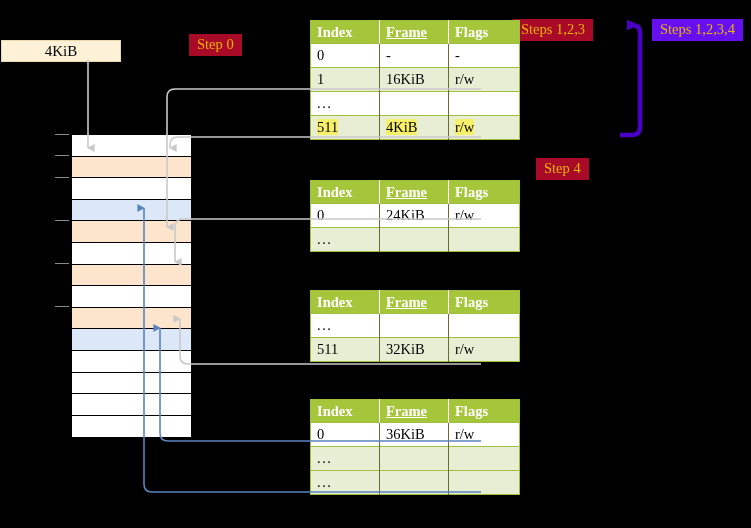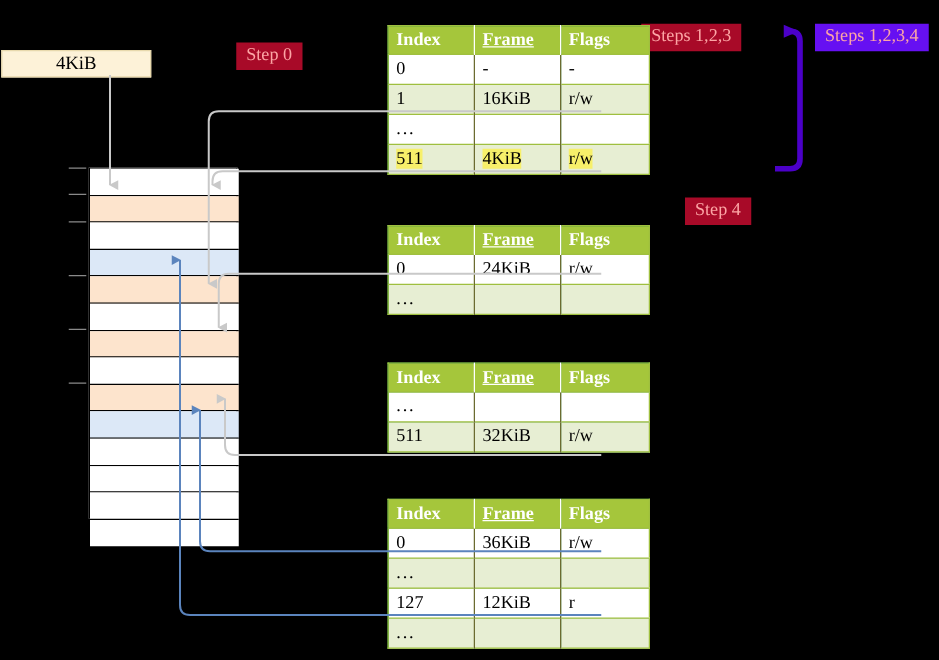--- a/index.html
+++ b/index.html
@@ -14,21 +14,21 @@
     background: #000000;
     font-family: "Liberation Serif", "DejaVu Serif", serif;
     overflow: hidden;
   }
 
   
   .ptable {
     position: absolute;
     border-collapse: collapse;
     border: 1px solid #9fbf3f;
-    background: #15803d;
+    background: #bef264;
     font-size: 14.5px;
     color: #000000;
     table-layout: fixed;
   }
   .ptable th {
     background: #a5c63b;
     color: #ffffff;
     font-weight: bold;
     text-align: left;
     padding: 3px 6px;
@@ -54,21 +54,21 @@
   .dots { letter-spacing: 1.5px; }
 
   
   .col-idx { width: 56px; }
   .col-frm { width: 56px; text-decoration: underline; }
   .col-flg { width: 58px; margin-top: 11px; }
 
   
   .badge {
     position: absolute;
-    color: #fca5a5;
+    color: #eab308;
     font-size: 14.5px;
     line-height: 17px;
     padding: 2px 8px 3px 8px;
     white-space: nowrap;
     font-family: "Liberation Serif", "DejaVu Serif", serif;
   }
   .badge-red { background: #a80a28; }
   .badge-blue { background: #6610f2; }
 
   
@@ -129,21 +129,21 @@
 <div id="root">
 
   <div class="memlabel" style="left:1px; top:40px; width:118px; height:20px; line-height:20px;">4KiB</div>
 
   <div class="badge badge-red" style="left:189px; top:34px;">Step 0</div>
 
   <div class="badge badge-red" style="left:513px; top:19px;">Steps 1,2,3</div>
 
   <div class="badge badge-blue" style="left:652px; top:19px;text-align:right;">Steps 1,2,3,4</div>
 
-  <div class="badge badge-red" style="left:548px; top:158px;">Step 4</div>
+  <div class="badge badge-red" style="left:536px; top:158px;">Step 4</div>
 
   <div id="memcol">
     <div class="memrow white" style="top:0px;"></div>
     <div class="memrow orange" style="top:21.6px;"></div>
     <div class="memrow white" style="top:43.2px;"></div>
     <div class="memrow blue" style="top:64.8px;"></div>
     <div class="memrow orange" style="top:86.4px;"></div>
     <div class="memrow white" style="top:108px;"></div>
     <div class="memrow orange" style="top:129.6px;"></div>
     <div class="memrow white" style="top:151.2px;"></div>
@@ -250,25 +250,20 @@
       <tr class="white">
         <td>0</td>
         <td>36KiB</td>
         <td>r/w</td>
       </tr>
       <tr class="alt">
         <td class="dots">...</td>
         <td></td>
         <td></td>
       </tr>
-      <tr class="white">
-        <td>127</td>
-        <td>12KiB</td>
-        <td>r</td>
-      </tr>
       <tr class="alt">
         <td class="dots">...</td>
         <td></td>
         <td></td>
       </tr>
     </tbody>
   </table>
 
   <svg id="wires" viewBox="0 0 751 528" xmlns="http://www.w3.org/2000/svg">
     <defs>

